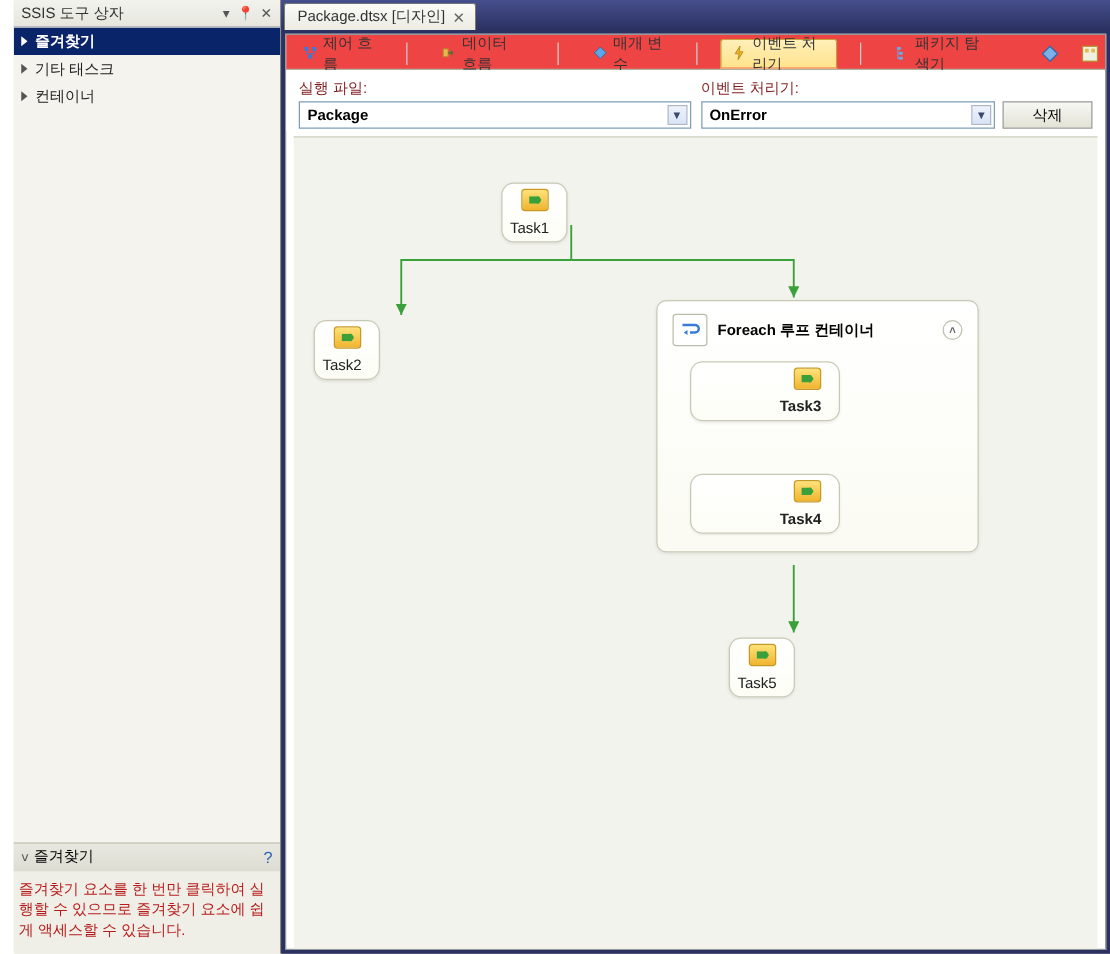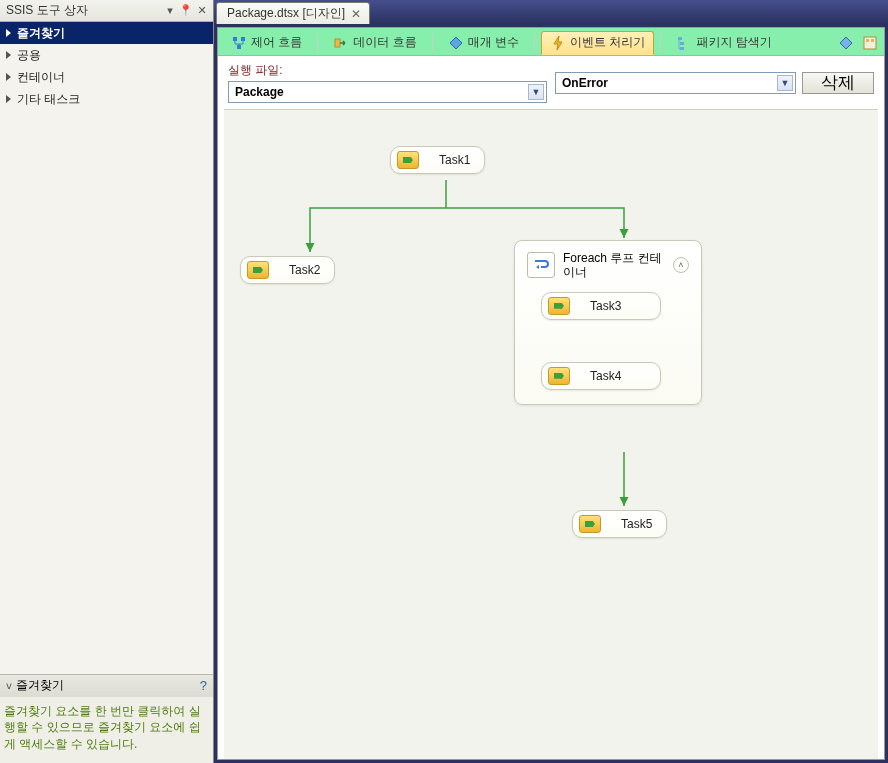--- a/index.html
+++ b/index.html
@@ -1,17 +1,17 @@
 <!DOCTYPE html>
 <html><head>
 <meta charset="utf-8">
 <style>
   * { box-sizing: border-box; margin: 0; padding: 0; }
   html, body { width: 888px; height: 763px; font-family: "Malgun Gothic", Tahoma, sans-serif; font-size: 12px; overflow: hidden; background: #fff; }
-  .root { display: flex; width: 100%; height: 100%; }
+  .root { display: flex; width: 100%; height: 100%; padding-left: 11px; }
   
   .left { width: 214px; height: 100%; display: flex; flex-direction: column; border-right: 1px solid #888; background: #efefe7; }
   .toolbox-title {
     display: flex; align-items: center; justify-content: space-between;
     height: 22px; padding: 0 4px 0 6px;
     background: linear-gradient(#f3f3ee, #e6e6de);
     border-bottom: 1px solid #aaa; font-size: 12px;
   }
   .toolbox-title-text { color: #333; }
   .toolbox-title-icons { display: flex; gap: 2px; align-items: center; color: #555; }
@@ -29,42 +29,42 @@
     background: #efefe7;
   }
   .fav-title {
     display: flex; align-items: center; justify-content: space-between;
     height: 22px; padding: 0 6px;
     background: linear-gradient(#e8e8e0,#dcdcd2);
   }
   .fav-title-left { display: flex; align-items: center; gap: 4px;}
   .chev-icon { font-size: 10px; color: #555; }
   .fav-help { color:#2a65b0; font-size:13px; }
-  .fav-desc { padding: 6px 4px 10px 4px; line-height: 1.4; font-size: 12px; color: #4d7c0f; }
+  .fav-desc { padding: 6px 4px 10px 4px; line-height: 1.4; font-size: 12px; color: #b91c1c; }
   
   .right { flex: 1; display: flex; flex-direction: column; background: #2b3160; }
   .doc-tab-row {
     height: 24px; background: linear-gradient(#464f8d,#2b3160);
     display: flex; align-items: flex-end; padding-left: 2px;
   }
   .doc-tab {
     display: flex; align-items: center; gap: 6px;
     height: 22px; padding: 0 8px 0 10px;
     background: linear-gradient(#fbfbf8,#ecece4);
     border: 1px solid #7a7a70; border-bottom: none;
     border-top-left-radius: 3px; border-top-right-radius: 3px;
     font-size: 12px; color: #333;
   }
   .close-x { font-size: 12px; color: #666; cursor: pointer; }
   .designer-wrap { flex: 1; background: #ecece4; border: 3px solid #2b3160; display:flex; flex-direction: column;}
   .designer-inner { flex:1; background:#fff; border:1px solid #999; margin:0; display:flex; flex-direction:column;}
   
   .design-tabs {
-    height: 28px; display: flex; align-items: center; gap: 4px;
-    padding: 2px 4px 0 4px; background:#86efac; border-bottom:1px solid #b0b0a0;justify-content:flex-end;
+    height: 28px; display: flex; align-items: center; gap: 16px;
+    padding: 2px 4px 0 4px; background:#ef4444; border-bottom:1px solid #b0b0a0;justify-content:flex-end;
   }
   .dt-tab {
     display: flex; align-items: center; gap: 4px; height: 24px; padding: 0 8px;
     font-size: 12px; color: #333; border:1px solid transparent;
   }
   .dt-tab.active {
     background: linear-gradient(#ffefb8,#ffe38d);
     border:1px solid #c5a33a; border-bottom:1px solid #ffe38d; border-radius:3px 3px 0 0;
   }
   .dt-sep { width:1px; height:18px; background:#ccc; margin:0 2px;}
@@ -84,40 +84,41 @@
     display:flex; align-items:center; justify-content:space-between; padding:0 2px 0 6px;
   }
   .combo-text { font-weight:bold; font-size:12px;}
   .combo-arrow {
     width:16px; height:16px; border:1px solid #aeb6c5; background:linear-gradient(#eef3fb,#d7e3f7);
     display:flex; align-items:center; justify-content:center; font-size:9px; color:#3b4a6b;
   }
   .delete-btn {
     width:72px; height:22px; border:1px solid #999;
     background:linear-gradient(#f8f8f4,#e2e2d6);
-    display:flex; align-items:center; justify-content:center; font-size:17px;
+    display:flex; align-items:center; justify-content:center; font-size:12px;
   }
   
   .canvas-wrap { flex:1; position:relative; background:#f3f3ed; border-top:1px solid #cfcfc2; margin:4px 6px 0 6px;}
   .canvas { position:absolute; inset:0; }
   .task {
-    position:absolute; display:flex; align-items:center; gap:20px;
+    position:absolute; display:flex; align-items:flex-end; gap:6px;
     padding:4px 14px 4px 6px; background:linear-gradient(#ffffff,#fdfdf6);
     border:1px solid #c9c9b7; border-radius:10px; box-shadow:0 1px 2px rgba(0,0,0,0.08);
-    font-size:12px; color:#222;
+    font-size:12px; color:#222;flex-direction:column;
   }
   .exec-icon {
     width:22px; height:18px; background:linear-gradient(#ffe27a,#f0b42f);
     border:1px solid #c79a26; border-radius:3px; display:flex; align-items:center; justify-content:center;
   }
   .exec-icon::after { content:""; width:10px; height:6px; background:#3aa13a; clip-path: polygon(0 0, 60% 0, 60% -40%, 100% 50%, 60% 140%, 60% 100%, 0 100%);}
   .foreach-box {
-    position:absolute; width:188px; border:1px solid #c9c9b7; border-radius:8px;
+    position:absolute; width:258px; border:1px solid #c9c9b7; border-radius:8px;
     background:linear-gradient(#ffffff,#fbfbf3); padding:10px 12px 14px 12px;
     box-shadow:0 1px 3px rgba(0,0,0,0.08);
+    font-weight:bold;
   }
   .foreach-head { display:flex; align-items:center; gap:8px; margin-bottom:12px;}
   .foreach-icon {
     width:28px; height:26px; background:#fff; border:1px solid #bcbcaa; border-radius:3px;
     display:flex; align-items:center; justify-content:center;
   }
   .foreach-title { font-size:12px; line-height:1.2; flex:1;}
   .collapse-btn {
     width:16px; height:16px; border:1px solid #c0c0b0; border-radius:50%;
     display:flex; align-items:center; justify-content:center; font-size:9px; color:#666;
@@ -159,29 +160,25 @@
       </span>
     </div>
 
     <div class="toolbox-body">
       <div class="cat-item-selected">
         <span class="triangle"></span>
         <span>즐겨찾기</span>
       </div>
       <div class="cat-item">
         <span class="triangle"></span>
-        <span>공용</span>
+        <span>기타 태스크</span>
       </div>
       <div class="cat-item">
         <span class="triangle"></span>
         <span>컨테이너</span>
-      </div>
-      <div class="cat-item">
-        <span class="triangle"></span>
-        <span>기타 태스크</span>
       </div>
     </div>
 
     <div class="favorites">
       <div class="fav-title">
         <div class="fav-title-left">
           <span class="chev-icon">ⅴ</span>
           <span>즐겨찾기</span>
         </div>
         <span class="fav-help">?</span>
@@ -272,20 +269,21 @@
         <div class="exec-col">
           <div class="exec-label">실행 파일:</div>
           <div class="exec-controls">
             <div class="combo">
               <span class="combo-text">Package</span>
               <span class="combo-arrow">▼</span>
             </div>
           </div>
         </div>
         <div class="exec-col">
+          <div class="exec-label">이벤트 처리기:</div>
           <div class="exec-controls">
             <div class="combo">
               <span class="combo-text">OnError</span>
               <span class="combo-arrow">▼</span>
             </div>
             <div class="delete-btn">
               <span>삭제</span>
             </div>
           </div>
         </div>

